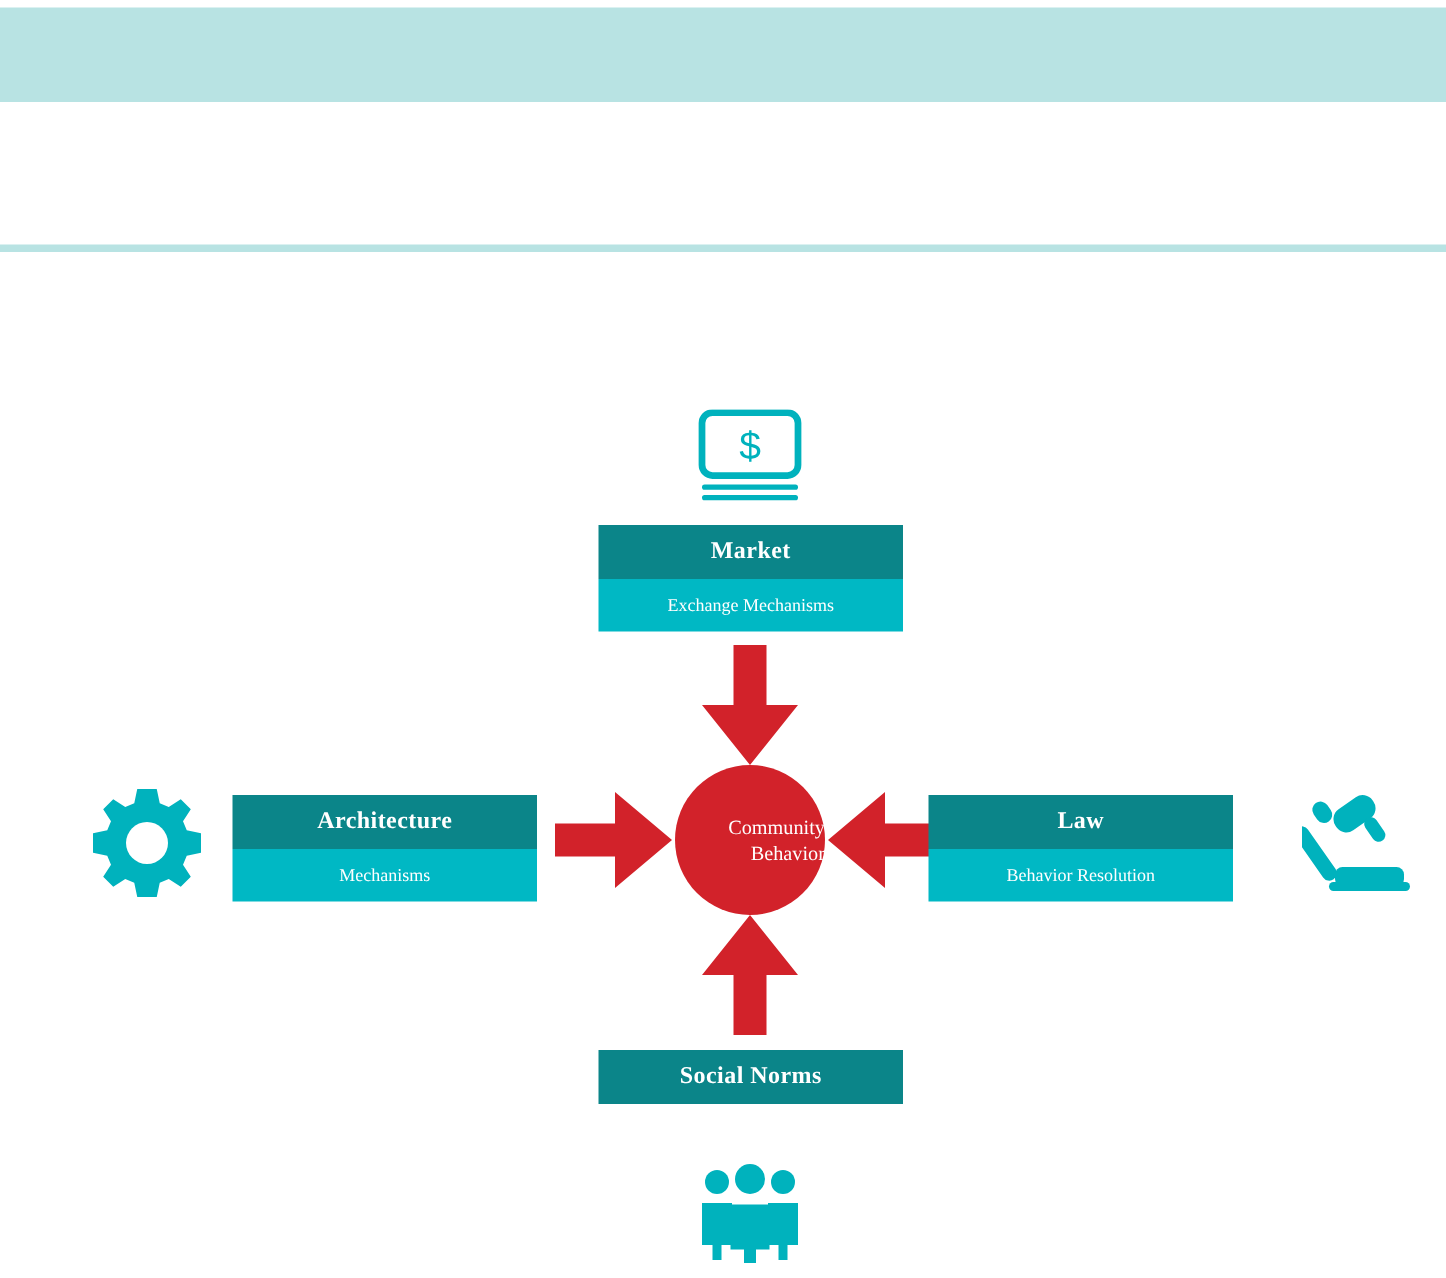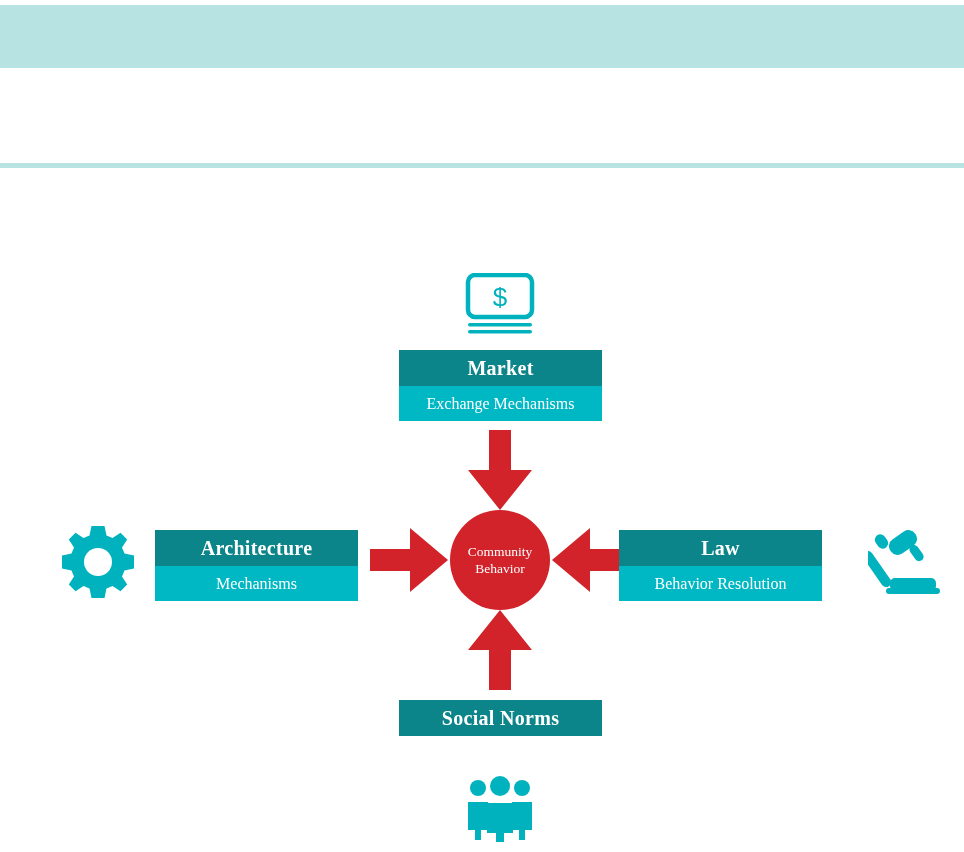--- a/index.html
+++ b/index.html
@@ -52,30 +52,30 @@
   
   .node {
     position: absolute;
     width: 203px;
     box-sizing: border-box;
   }
   .node-header {
     background: #0b8589;
     color: #ffffff;
     font-weight: bold;
-    font-size: 20px;
+    font-size: 16px;
     text-align: center;
     line-height: 36px;
     height: 36px;
     letter-spacing: 0.3px;
   }
   .node-body {
     background: #00b8c4;
     color: #ffffff;
-    font-size: 16px;
+    font-size: 12px;
     text-align: center;
     line-height: 35px;
     height: 35px;
   }
 
   #node-market   { left: 399px; top: 182px; }
   #node-arch     { left: 155px; top: 362px; }
   #node-law      { left: 619px; top: 362px; }
   #node-social   { left: 399px; top: 532px; border-radius: 19px; }
 
@@ -84,21 +84,21 @@
     position: absolute;
     left: 450px;
     top: 342px;
     width: 100px;
     height: 100px;
     border-radius: 50%;
     background: #d2222a;
     color: #ffffff;
     display: flex;
     flex-direction: column;
-    align-items: center;
+    align-items: flex-end;
     justify-content: center;
     font-size: 13.5px;
     line-height: 17px;
     text-align: center;
   }
 
   
   .arrow {
     position: absolute;
     fill: #d2222a;

